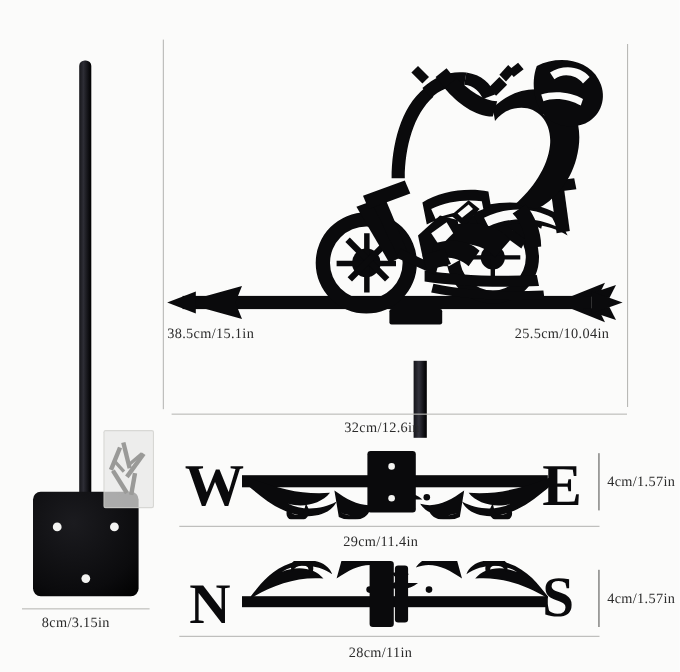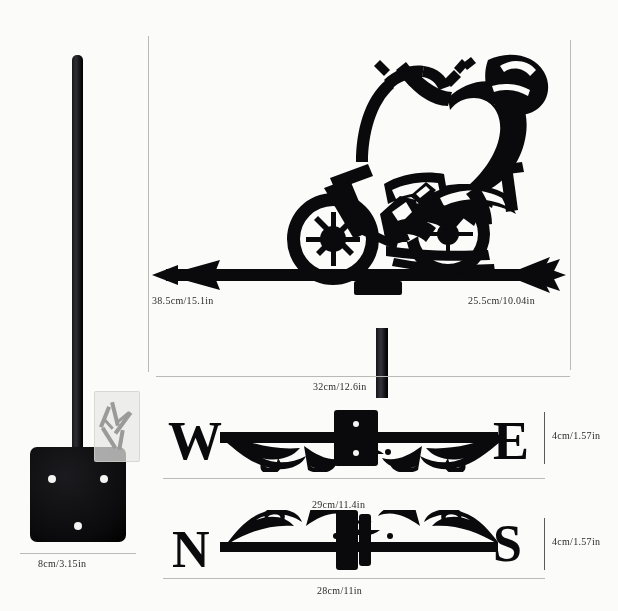--- a/index.html
+++ b/index.html
@@ -13,21 +13,21 @@
     height: 611px;
     background: #fbfbfa;
     overflow: hidden;
     font-family: "Liberation Serif", serif;
   }
 
   
   .dim {
     position: absolute;
     font-family: "Liberation Serif", serif;
-    font-size: 10px;
+    font-size: 13px;
     color: #2b2b2b;
     white-space: nowrap;
     letter-spacing: 0.3px;
   }
 
   
   .hline {
     position: absolute;
     height: 1px;
     background: #b9b9b6;
@@ -288,21 +288,21 @@
 
     <div class="hub" style="left:166px; top:4px; width:44px; height:56px;"></div>
     <div class="hub-hole" style="left:185px; top:15px;"></div>
     <div class="hub-hole" style="left:185px; top:44px;"></div>
 
     <div class="tick" style="left:376px; top:6px; height:52px;"></div>
     <div class="dim" style="left:384px; top:24px;">4cm/1.57in</div>
   </div>
 
   <div class="hline" style="left:163px; top:478px; width:382px;"></div>
-  <div class="dim" style="left:312px; top:499px;text-align:center;">29cm/11.4in</div>
+  <div class="dim" style="left:312px; top:484px;text-align:center;">29cm/11.4in</div>
 
   <div class="arm-wrap" style="left:168px; top:508px; width:370px; height:66px;">
 
     <div class="letter" style="left:4px; top:16px; font-size:52px;">N</div>
     <div class="letter" style="left:325px; top:10px; font-size:52px;">S</div>
 
     <div class="arm-bar" style="left:52px; top:34px; width:278px; height:10px;"></div>
 
     <svg width="290" height="40" viewBox="0 0 290 40" style="position:absolute; left:50px; top:2px;">
       <g fill="#0a0a0c">

